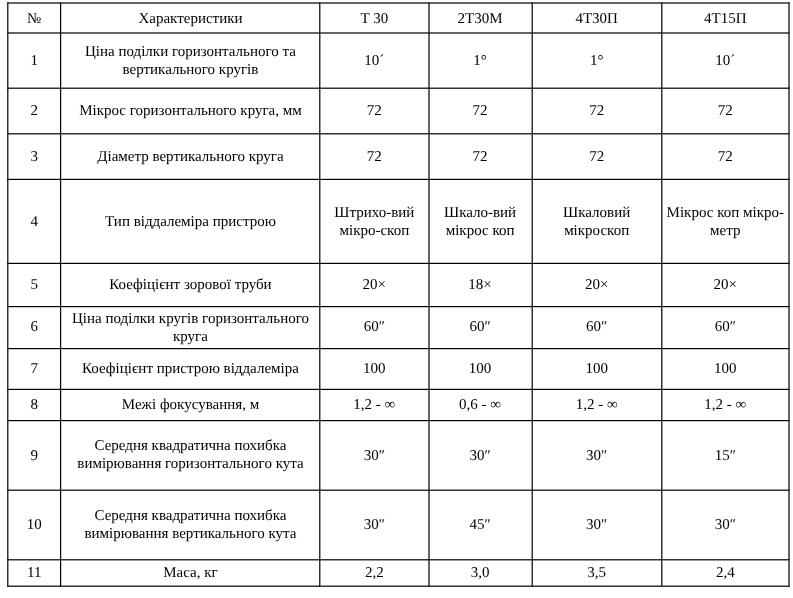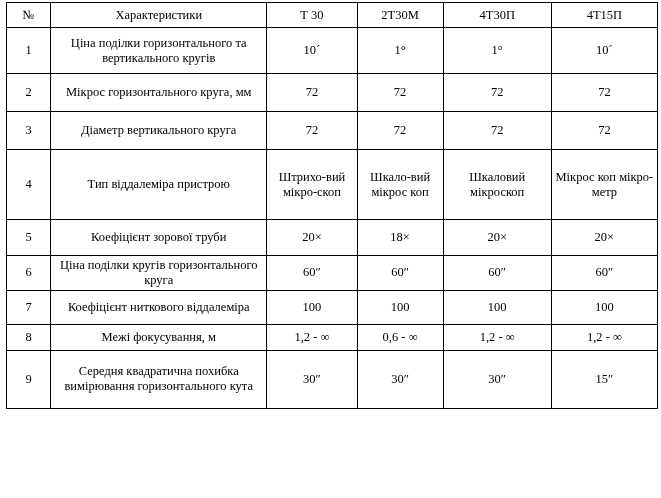--- a/index.html
+++ b/index.html
@@ -132,21 +132,21 @@
       <tr class="tall-6">
         <td class="num">6</td>
         <td class="char">Ціна поділки кругів горизонтального круга</td>
         <td>60″</td>
         <td>60″</td>
         <td>60″</td>
         <td>60″</td>
       </tr>
       <tr class="tall-7">
         <td class="num">7</td>
-        <td class="char">Коефіцієнт ниткового віддалеміра</td>
+        <td class="char">Коефіцієнт пристрою віддалеміра</td>
         <td>100</td>
         <td>100</td>
         <td>100</td>
         <td>100</td>
       </tr>
       <tr class="tall-8">
         <td class="num">8</td>
         <td class="char">Межі фокусування, м</td>
         <td>1,2 - ∞</td>
         <td>0,6 - ∞</td>
@@ -154,15 +154,31 @@
         <td>1,2 - ∞</td>
       </tr>
       <tr class="tall-9">
         <td class="num">9</td>
         <td class="char">Середня квадратична похибка вимірювання горизонтального кута</td>
         <td class="cell-bottom">30″</td>
         <td class="cell-bottom">30″</td>
         <td class="cell-bottom">30″</td>
         <td class="cell-bottom">15″</td>
       </tr>
+      <tr class="tall-10">
+        <td class="num">10</td>
+        <td class="char">Середня квадратична похибка вимірювання вертикального кута</td>
+        <td class="cell-bottom">30″</td>
+        <td class="cell-bottom">45″</td>
+        <td class="cell-bottom">30″</td>
+        <td class="cell-bottom">30″</td>
+      </tr>
+      <tr class="tall-11">
+        <td class="num">11</td>
+        <td class="char">Маса, кг</td>
+        <td>2,2</td>
+        <td>3,0</td>
+        <td>3,5</td>
+        <td>2,4</td>
+      </tr>
     </tbody>
   </table>
 </div>
 
 </body></html>

